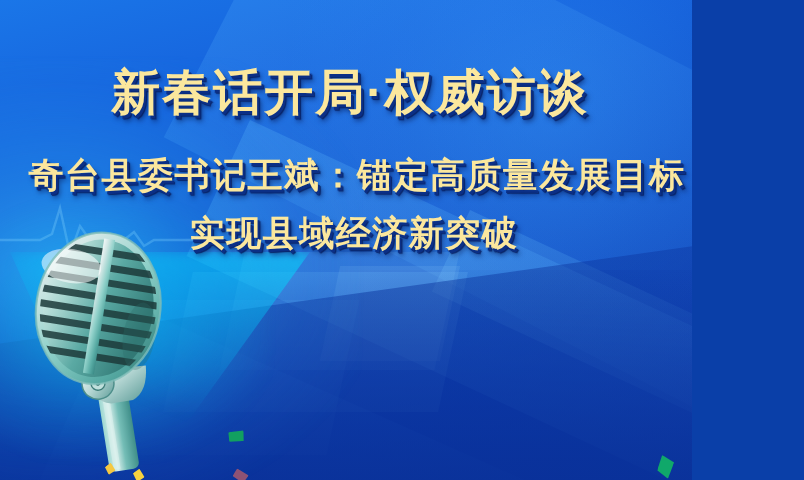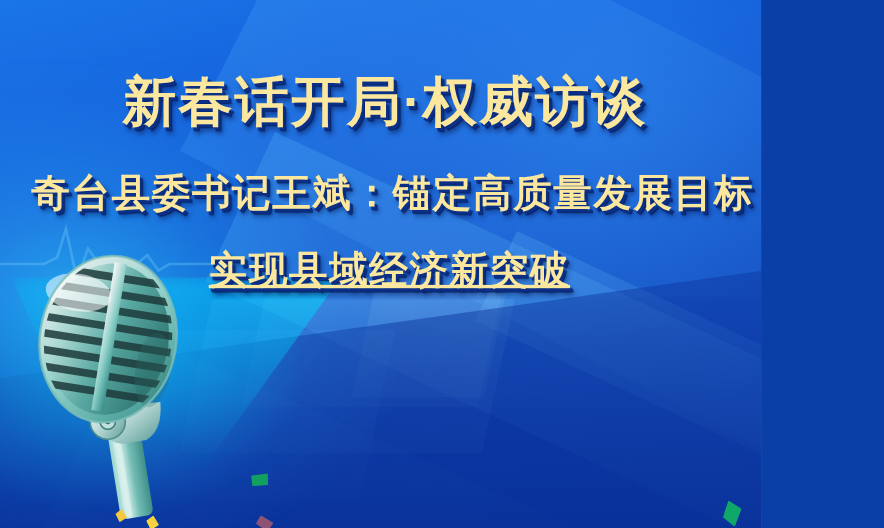--- a/index.html
+++ b/index.html
@@ -174,26 +174,25 @@
   .line-sub1 {
     left: 12px; right: 0;
     top: 152px;
     text-align: center;
     font-size: 35px;
     letter-spacing: 1.5px;
     padding-left: 10px;
   }
   .line-sub2 {
     left: 0; right: 0;
-    top: 222px;
+    top: 210px;
     text-align: center;
     font-size: 35px;
     letter-spacing: 1.5px;
     padding-left: 16px;
-    text-decoration: underline;
   }
   .line-attrib {
     right: 46px;
     top: 350px;
     font-size: 33px;
     letter-spacing: 1.5px;
   }
 </style>
 </head>
 <body>

